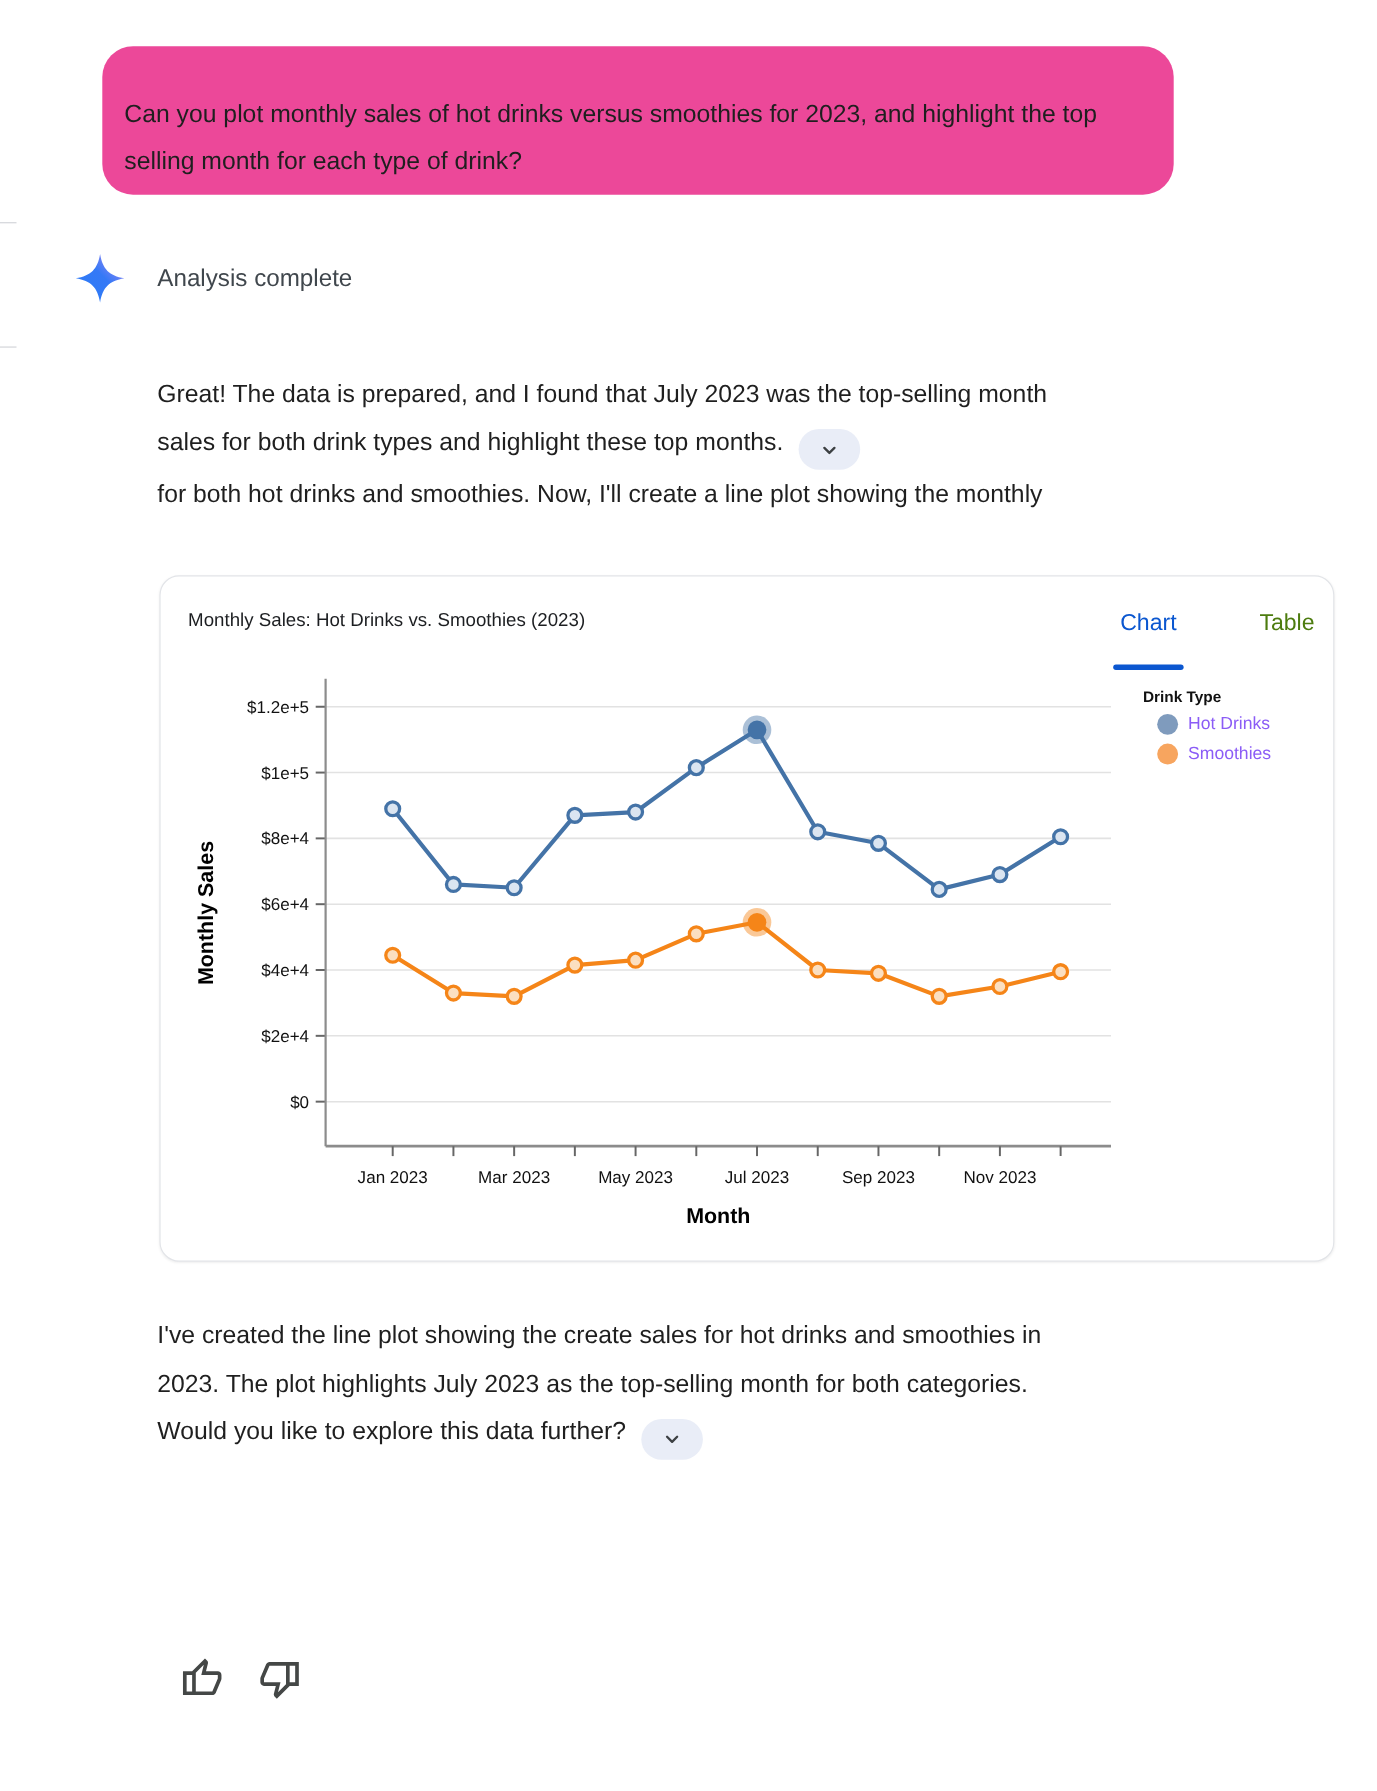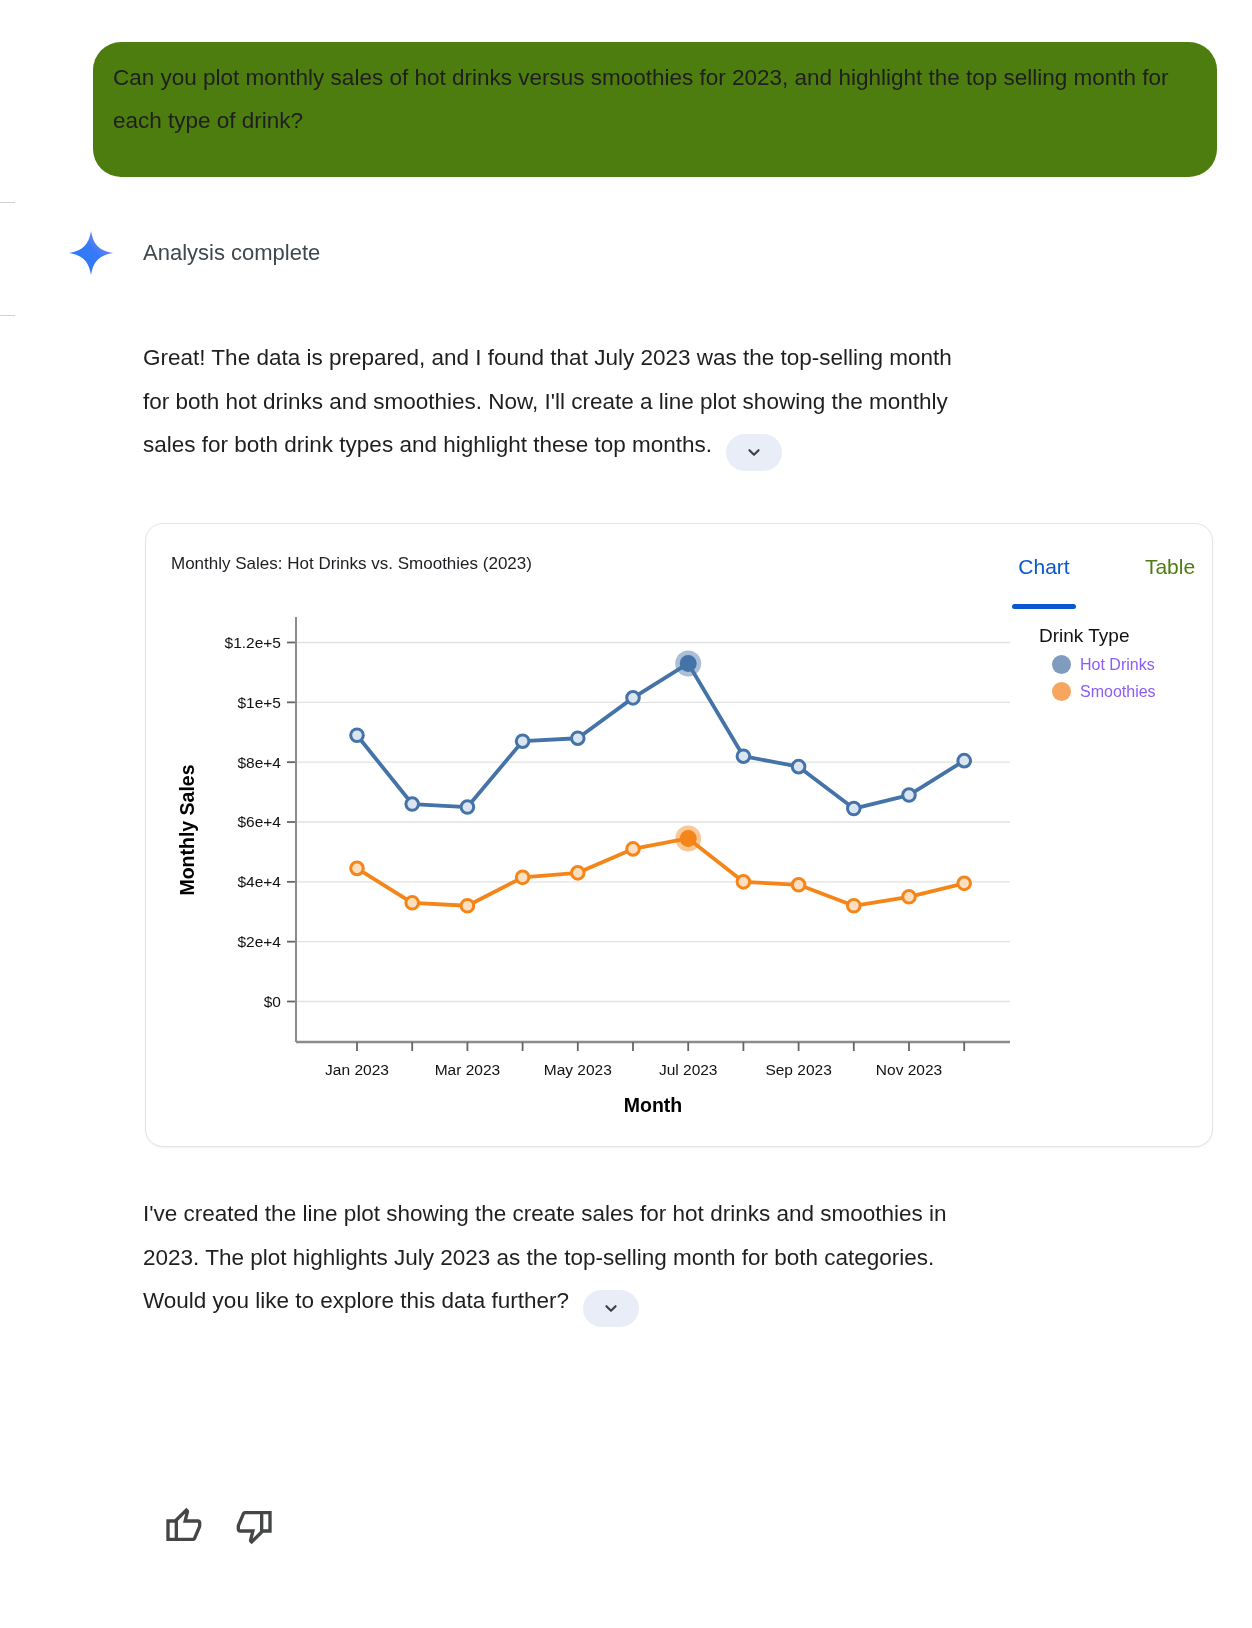--- a/index.html
+++ b/index.html
@@ -4,22 +4,22 @@
 <style>
   * { margin:0; padding:0; box-sizing:border-box; }
   html,body { background:#ffffff; }
   body { font-family:"Liberation Sans", sans-serif; color:#1f1f1f; }
   .page { position:relative; width:1252px; height:1628px; background:#fff; overflow:hidden; }
 
   .edge-mark { position:absolute; left:0; width:15px; height:1px; background:#cfd1d6; }
 
   
   .user-bubble {
-    position:absolute; left:93px; top:42px; width:1124px; height:135px;
-    background:#4d7c0f; border-radius:28px; padding:14px 20px;
+    position:absolute; left:93px; top:42px; width:974px; height:135px;
+    background:#ec4899; border-radius:28px; padding:40px 20px;
     font-size:22.5px; line-height:43px; color:#1f1f1f;
   }
 
   
   .analysis-row { position:absolute; left:68px; top:230px; display:flex; align-items:center; gap:29px; cursor:pointer; }
   .sparkle { width:46px; height:46px; }
   .analysis-label { font-size:22px; color:#40474d; }
 
   
   .para { position:absolute; left:143px; width:1060px; font-size:22.5px; line-height:43.5px; color:#1f1f1f; }
@@ -37,21 +37,21 @@
     background:#fff; border:1px solid #e2e4e8; border-radius:18px;
     box-shadow:0 1px 2px rgba(60,64,67,0.08);
   }
   .card-title { position:absolute; left:25px; top:30px; font-size:17px; font-weight:500; color:#1c1e21; }
   .tab { position:absolute; top:31px; font-size:21px; text-align:center; cursor:pointer; background:none; border:none; font-family:inherit; }
   .tab-chart { left:860px; width:76px; color:#0b57d0; }
   .tab-table { left:986px; width:76px; color:#4d7c0f; }
   .tab-underline { position:absolute; left:866px; top:80px; width:64px; height:5px; border-radius:3px; background:#0b57d0; }
 
   .legend { position:absolute; left:893px; top:101px; }
-  .legend-title { font-size:19px; font-weight:normal; color:#111; }
+  .legend-title { font-size:14px; font-weight:bold; color:#111; }
   .legend-row { display:flex; align-items:center; margin-top:8px; }
   .legend-dot { width:19px; height:19px; border-radius:50%; margin:0 9px 0 13px; flex:none; }
   .legend-label { font-size:16px; color:#8b5cf6; }
 
   .chart-svg { position:absolute; left:18px; top:72px; }
   .chart-svg text { font-family:"Liberation Sans", sans-serif; }
 
   
   .feedback { position:absolute; left:160px; top:1504px; display:flex; gap:26px; }
   .fb-btn { width:46px; height:46px; background:none; border:none; cursor:pointer; padding:2px; }
@@ -79,28 +79,28 @@
           <stop offset="1" stop-color="#b98ef5"></stop>
         </linearGradient>
       </defs>
       <path d="M50 2 C55 32 68 45 98 50 C68 55 55 68 50 98 C45 68 32 55 2 50 C32 45 45 32 50 2 Z" fill="url(#sparkGrad)"></path>
     </svg>
     <span class="analysis-label">Analysis complete</span>
   </div>
 
   <div class="para" style="top:336px">
     <span class="line">Great! The data is prepared, and I found that July 2023 was the top-selling month</span>
-    <span class="line">for both hot drinks and smoothies. Now, I'll create a line plot showing the monthly</span>
     <span class="line">
       <span>sales for both drink types and highlight these top months.</span><button class="pill">
         <svg viewBox="0 0 24 24">
           <path d="M7 10l5 5 5-5" fill="none" stroke="#3c4043" stroke-width="2.3" stroke-linecap="round" stroke-linejoin="round"></path>
         </svg>
       </button>
     </span>
+    <span class="line">for both hot drinks and smoothies. Now, I'll create a line plot showing the monthly</span>
   </div>
 
   <div class="card">
     <div class="card-title">Monthly Sales: Hot Drinks vs. Smoothies (2023)</div>
     <button class="tab tab-chart">Chart</button>
     <button class="tab tab-table">Table</button>
     <div class="tab-underline"></div>
 
     <div class="legend">
       <div class="legend-title">Drink Type</div>

